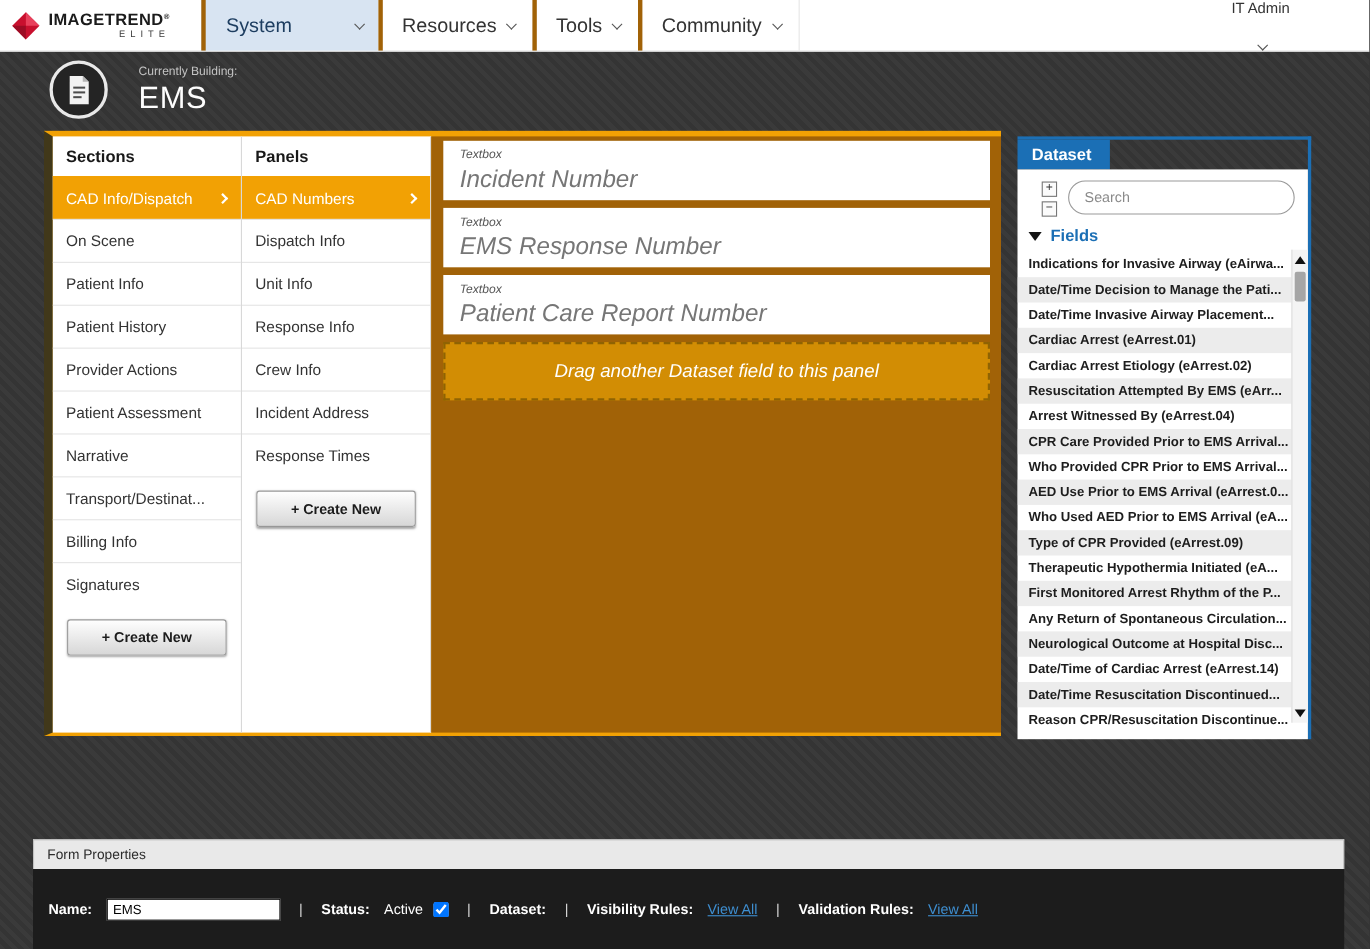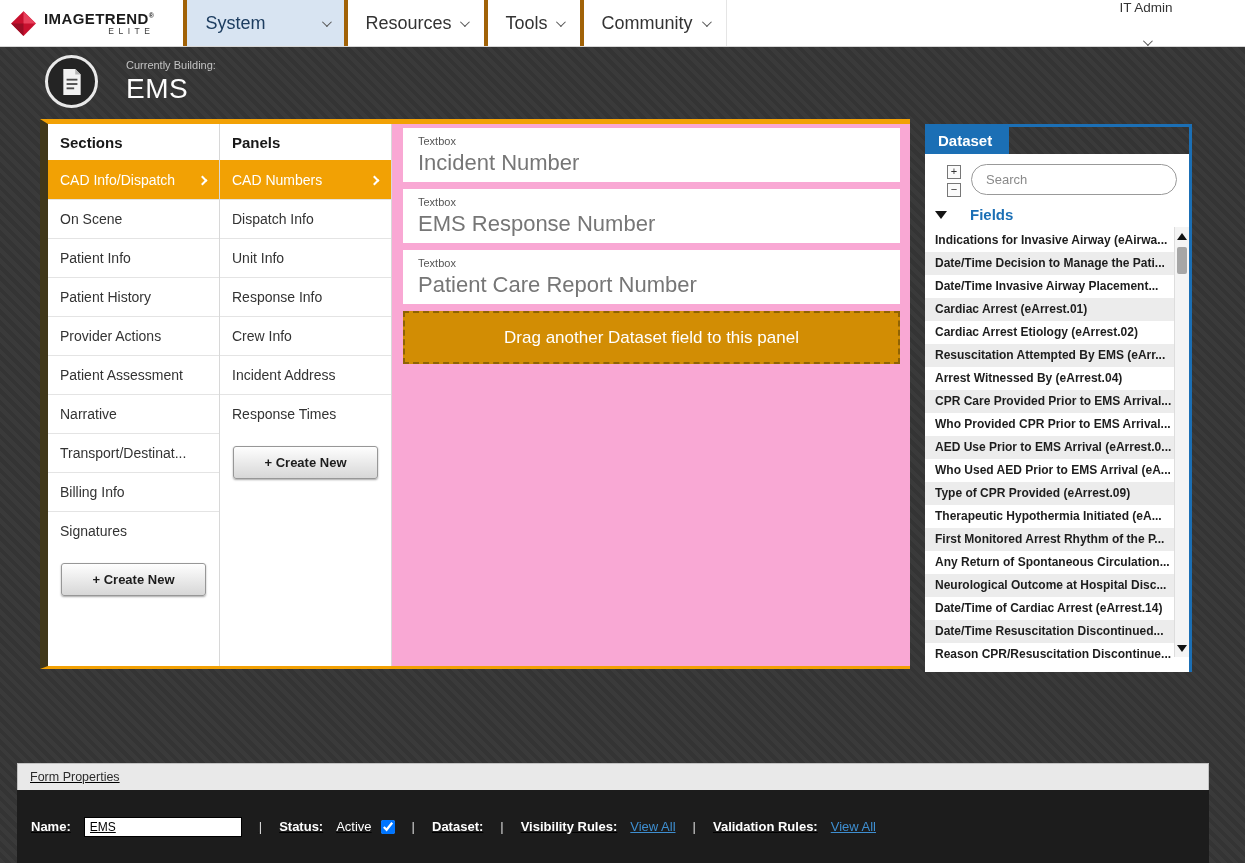--- a/index.html
+++ b/index.html
@@ -33,50 +33,50 @@
   .builder { position:absolute; left:40px; top:72px; width:870px; height:550px; display:flex;
     border-top:5px solid #F2A104; border-left:8px solid #41381a; border-bottom:3px solid #F2A104; background:#F2A104; }
   .col { width:172px; background:#fff; border-right:1px solid #d8d8d8; display:flex; flex-direction:column; }
   .col-header { font-size:15px; font-weight:bold; color:#181818; padding:10px 12px 9px; }
   .col-item { position:relative; height:39px; line-height:39px; padding:0 12px; font-size:14px; color:#333; border-top:1px solid #e4e4e4; cursor:pointer; white-space:nowrap; overflow:hidden; }
   .col-item.selected { background:#F2A104; color:#fff; border-top-color:#F2A104; }
   .chev-r { display:none; position:absolute; right:13px; top:16px; width:7px; height:7px; border-top:2px solid #fff; border-right:2px solid #fff; transform:rotate(45deg); }
   .col-item.selected .chev-r { display:block; }
   .create-new { display:block; width:calc(100% - 26px); margin:13px auto 0; padding:8px 0; font-family:"Liberation Sans",sans-serif; font-size:13px; font-weight:bold; color:#1c1c1c; background:linear-gradient(#fefefe,#d7d7d7); border:1px solid #979797; border-radius:3px; box-shadow:0 1px 2px rgba(0,0,0,.35); cursor:pointer; }
 
-  .canvas { flex:1; background:#f9a8d4; padding:4px 10px 0 11px; }
+  .canvas { flex:1; background:#a16207; padding:4px 10px 0 11px;font-style:italic; }
   .field-card { background:#fff; height:54px; padding:7px 15px 0; margin-bottom:7px; cursor:move; }
   .field-type { font-size:11px; color:#555; margin-bottom:3px; }
   .field-label { font-size:22px; color:#767676; font-weight:400; }
   .dropzone { height:53px; margin-top:2px; background:#d28d04; border:2px dashed #8f6303; color:#fff; font-size:17px; display:flex; align-items:center; justify-content:center; }
 
   
   .dataset { position:absolute; left:925px; top:77px; width:267px; height:548px; border-top:3px solid #1b6fb5; border-right:3px solid #1b6fb5; }
   .ds-tab { display:inline-block; background:#1b6fb5; color:#fff; font-size:15px; font-weight:bold; padding:5px 17px 6px 13px; height:27px; cursor:pointer; }
   .ds-body { position:absolute; left:0; right:0; top:27px; bottom:0; background:#fff; }
   .ds-toolbar { display:flex; align-items:flex-start; gap:10px; padding:10px 16px 0 22px; height:44px; }
   .tree-btns { display:flex; flex-direction:column; gap:4px; padding-top:1px; }
   .tree-btn { width:14px; height:14px; border:1px solid #777; background:#fbfbfb; font-size:11px; line-height:11px; text-align:center; color:#333; cursor:pointer; }
   .ds-search { flex:1; height:31px; border:1px solid #999; border-radius:16px; padding:0 14px; font-size:13px; color:#333; outline:none; font-family:"Liberation Sans",sans-serif; }
   .ds-search::placeholder { color:#8a8a8a; }
-  .ds-group { display:flex; align-items:center; gap:23px; padding:8px 0 6px 10px; cursor:pointer; }
+  .ds-group { display:flex; align-items:center; gap:8px; padding:8px 0 6px 10px; cursor:pointer; }
   .tri-down { width:0; height:0; border-left:6px solid transparent; border-right:6px solid transparent; border-top:8px solid #141414; }
   .ds-group-label { font-size:15px; font-weight:bold; color:#1b6fb5; }
   .ds-list { height:437px; overflow:hidden; }
   .ds-item { height:23px; line-height:23px; padding-left:10px; padding-right:18px; font-size:12px; font-weight:bold; color:#1d1d1d; white-space:nowrap; overflow:hidden; cursor:grab; }
   .ds-item:nth-of-type(even) { background:#ececec; }
   .ds-scrollbar { position:absolute; right:0; top:73px; width:15px; height:430px; background:#f4f4f4; border-left:1px solid #ddd; }
   .sb-up, .sb-down { position:absolute; left:0; width:100%; height:18px; display:flex; align-items:center; justify-content:center; cursor:pointer; }
   .sb-up { top:0; } .sb-down { bottom:0; }
   .sb-up::after { content:""; width:0; height:0; border-left:5px solid transparent; border-right:5px solid transparent; border-bottom:7px solid #111; }
   .sb-down::after { content:""; width:0; height:0; border-left:5px solid transparent; border-right:5px solid transparent; border-top:7px solid #111; }
   .sb-thumb { position:absolute; left:2px; top:20px; width:10px; height:27px; background:#a6a6a6; border-radius:2px; cursor:grab; }
 
   
-  .form-props { position:absolute; left:17px; top:716px; width:1192px; height:71px;text-decoration:underline; }
+  .form-props { position:absolute; left:30px; top:716px; width:1192px; height:71px; }
   .fp-header { background:#e9e9e9; border:1px solid #c2c2c2; border-bottom:none; color:#2c2c2c; font-size:12.5px; padding:6px 12px; height:27px; }
   .fp-body { background:#1c1c1c; height:73px; display:flex; align-items:center; padding:0 14px; gap:13px; }
   .fp-label { color:#fff; font-size:13px; font-weight:bold; white-space:nowrap; }
   .fp-value { color:#fff; font-size:13px; }
   .fp-sep { color:#d9d9d9; font-size:13px; padding:0 4px; }
   .fp-input { width:158px; height:20px; border:1px solid #000; font-size:12px; padding:1px 5px; font-family:"Liberation Sans",sans-serif; }
   .fp-check { width:14px; height:14px; margin-left:-4px; }
   .fp-link { color:#3e8ed0; font-size:13px; text-decoration:underline; cursor:pointer; white-space:nowrap; }
 </style>
 </head>

